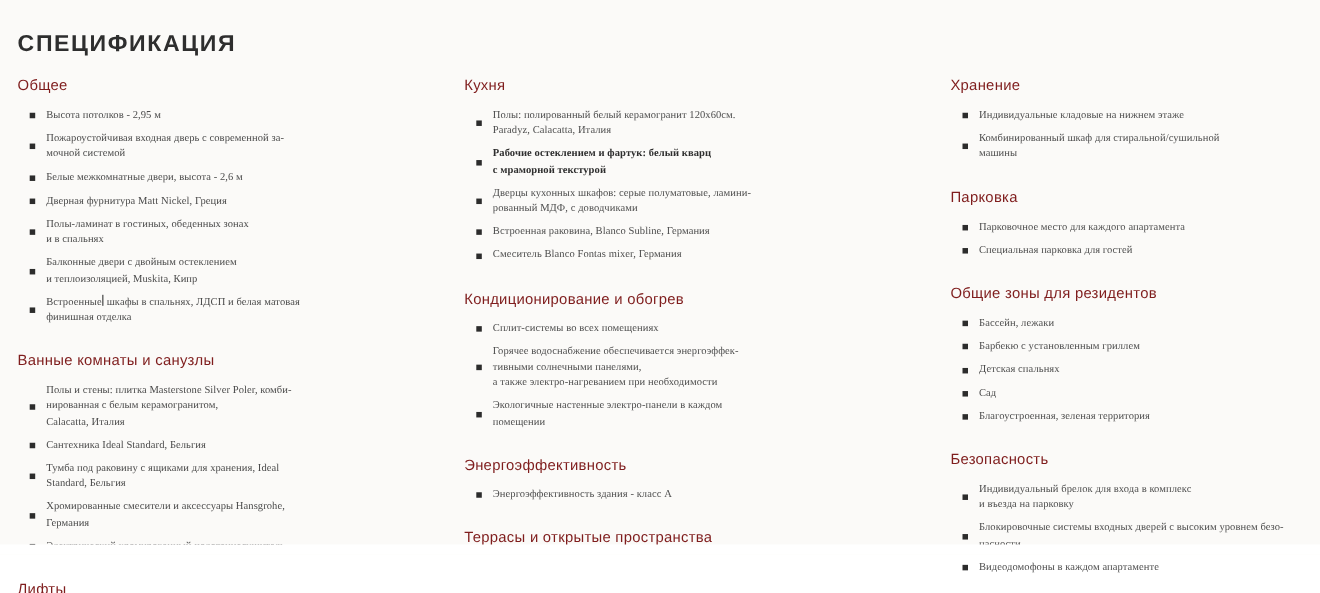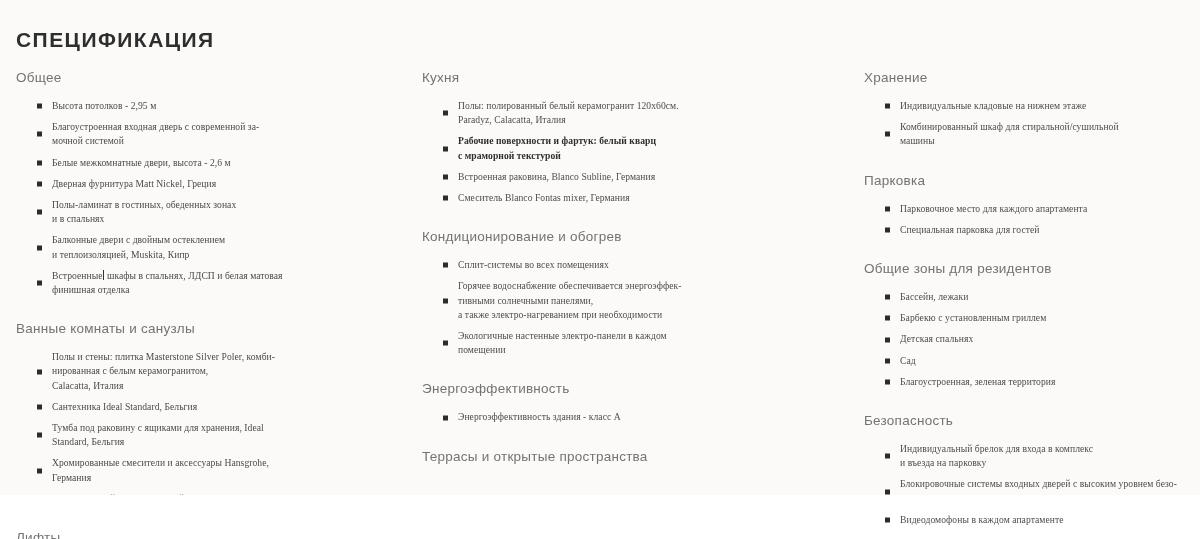--- a/index.html
+++ b/index.html
@@ -67,28 +67,28 @@
     width: 343px;
     padding-left: 7px;
     padding-right: 8px;
   }
   .section {
     margin-bottom: 24px;
   }
   .section-heading {
     font-size: 13.5px;
     font-weight: normal;
-    color: #737373;
+    color: #7f1d1d;
     margin: 0 0 13px 0;
     letter-spacing: 0.25px;
     font-family: "Liberation Sans", sans-serif;
   }
   ul.bullets {
     list-style: none;
-    margin: 14px;
+    margin: 4px;
     padding: 0;
   }
   ul.bullets li {
     position: relative;
     padding-left: 22px;
     margin-bottom: 7px;
     font-size: 9.6px;
     line-height: 14.2px;
     color: #4a4a4a;
     font-family: "Liberation Serif", serif;
@@ -138,21 +138,21 @@
     <div class="col col-left">
       <div class="section">
         <div class="section-heading">Общее</div>
         <ul class="bullets">
           <li>
               <span class="sq"></span>
               <span class="txt">Высота потолков - 2,95 м</span>
             </li>
           <li>
               <span class="sq"></span>
-              <span class="txt">Благоустроенная входная дверь с современной за-
+              <span class="txt">Пожароустойчивая входная дверь с современной за-
 мочной системой</span>
             </li>
           <li>
               <span class="sq"></span>
               <span class="txt">Белые межкомнатные двери, высота - 2,6 м</span>
             </li>
           <li>
               <span class="sq"></span>
               <span class="txt">Дверная фурнитура Matt Nickel, Греция</span>
             </li>
@@ -214,22 +214,27 @@
       <div class="section">
         <div class="section-heading">Кухня</div>
         <ul class="bullets">
           <li>
               <span class="sq"></span>
               <span class="txt">Полы: полированный белый керамогранит 120x60см.
 Paradyz, Calacatta, Италия</span>
             </li>
           <li class="strong">
               <span class="sq"></span>
-              <span class="txt">Рабочие поверхности и фартук: белый кварц
+              <span class="txt">Рабочие остеклением и фартук: белый кварц
 с мраморной текстурой</span>
+            </li>
+          <li>
+              <span class="sq"></span>
+              <span class="txt">Дверцы кухонных шкафов: серые полуматовые, ламини-
+рованный МДФ, с доводчиками</span>
             </li>
           <li>
               <span class="sq"></span>
               <span class="txt">Встроенная раковина, Blanco Subline, Германия</span>
             </li>
           <li>
               <span class="sq"></span>
               <span class="txt">Смеситель Blanco Fontas mixer, Германия</span>
             </li>
         </ul>

